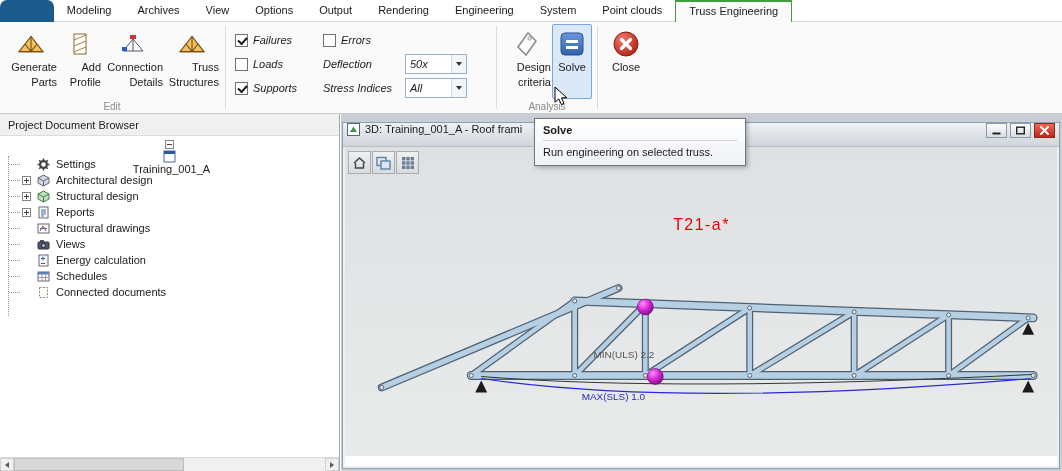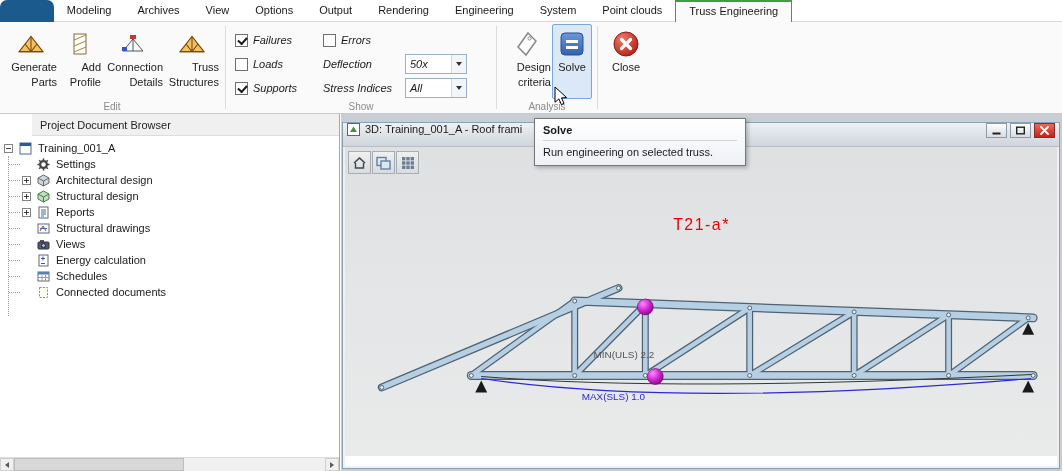--- a/index.html
+++ b/index.html
@@ -52,27 +52,27 @@
              background:linear-gradient(#ffffff,#eef1f6); border:1px solid #767676;
              box-shadow:2px 2px 4px rgba(0,0,0,.25); padding:5px 8px 7px 8px; }
   .tooltip .tt-title { font-weight:bold; margin-bottom:4px; }
   .tooltip .tt-sep { height:1px; background:#d4d4d4; margin:0 0 5px 0; }
 
   
   .cursor { position:absolute; left:554px; top:86px; z-index:99; }
 
   
   .left-panel { position:absolute; left:0; top:114px; width:340px; bottom:0; background:#fff;
-                border-right:1px solid #a8a8a8;padding-left:32px; }
+                border-right:1px solid #a8a8a8; }
   .lp-header { height:22px; line-height:22px; background:#f0f0f0; border-bottom:1px solid #dddddd;
                padding-left:8px; color:#222; }
   .lp-tree { position:absolute; top:22px; left:0; right:0; bottom:14px; padding-top:4px; overflow:hidden; }
   .tree-vline { position:absolute; left:8px; top:20px; height:160px; border-left:1px dotted #9a9a9a; }
   .trow { display:flex; align-items:center; height:16px; position:relative; white-space:nowrap; }
-  .trow.root { padding-left:4px; }
+  .trow.root { padding-left:4px;flex-direction:column; }
   .trow.child { padding-left:22px; }
   .trow.child.noexp { padding-left:36px; }
   .trow.child::before { content:""; position:absolute; left:9px; top:8px; width:11px;
                         border-top:1px dotted #9a9a9a; }
   .exp { position:relative; width:9px; height:9px; border:1px solid #848484; background:#fff;
          margin-right:5px; flex:none; z-index:2; }
   .exp::before { content:""; position:absolute; left:1px; right:1px; top:3px; height:1px; background:#404040; }
   .exp.plus::after { content:""; position:absolute; top:1px; bottom:1px; left:3px; width:1px; background:#404040; }
   .ticon { width:15px; height:14px; margin-right:5px; flex:none; display:flex; align-items:center; justify-content:center; }
   .lp-scroll { position:absolute; bottom:0; left:0; right:0; height:14px; background:#f0f0f0;
@@ -200,21 +200,20 @@
         </span>
         <span class="ddlabel">Stress Indices</span>
         <span class="dd">
           <span class="dd-val">All</span>
           <span class="dd-arrow">
               <span class="tri-down"></span>
             </span>
         </span>
       </div>
     </div>
-    <div class="rgroup-label">Show</div>
   </div>
   <div class="rsep"></div>
 
   <div class="rgroup">
     <div class="rgroup-content">
       <div class="bigbtn" style="width:50px">
         <span class="bicon">
           <svg width="24" height="26" viewBox="0 0 24 26">
               <path d="M13,2 L21,10 L11,24 L3,16 Z" fill="#fff" stroke="#888" stroke-width="1.5"></path>
               <circle cx="14.5" cy="7.5" r="1.6" fill="#fff" stroke="#888"></circle>

